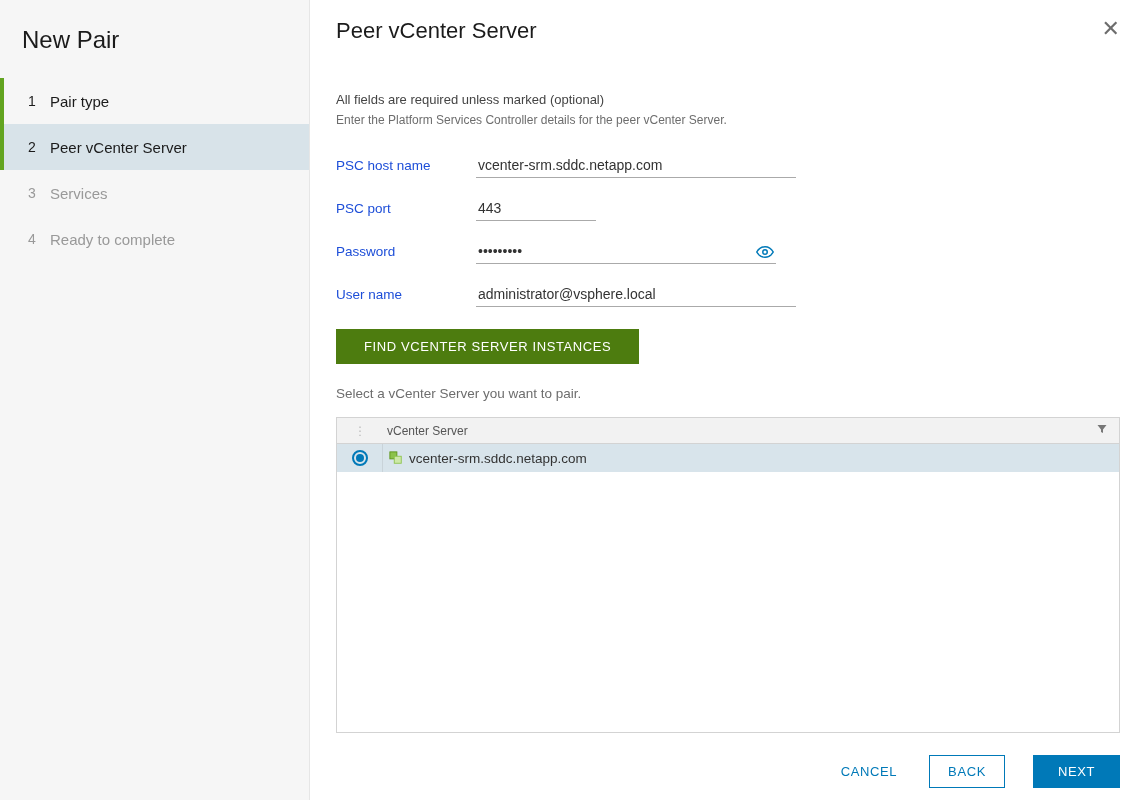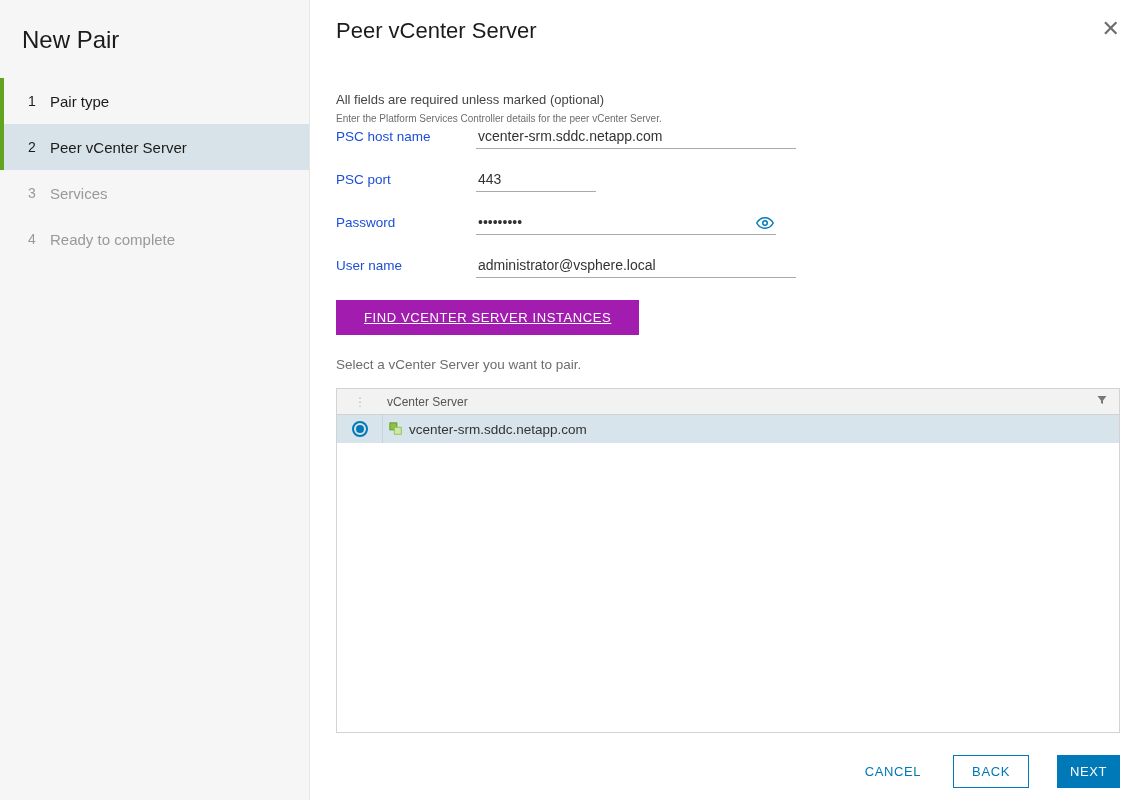--- a/index.html
+++ b/index.html
@@ -77,22 +77,23 @@
   cursor: pointer;
   line-height: 1;
 }
 .subtext {
   font-size: 13px;
   color: #444;
   margin-bottom: 6px;
   margin-top: 38px;
 }
 .instructions {
-  font-size: 10px;
+  font-size: 12px;
   color: #6d6d6d;
+  margin-bottom: 26px;
 }
 .form-row {
   display: flex;
   align-items: center;
   margin-bottom: 18px;
 }
 .form-label {
   width: 140px;
   font-size: 13.5px;
   color: #1d4ed8;
@@ -116,31 +117,30 @@
 .text-input.pw { width: 300px; padding-right: 26px; }
 .eye-icon {
   position: absolute;
   right: 2px;
   color: #0079b8;
   cursor: pointer;
   width: 18px;
   height: 18px;
 }
 .primary-btn {
-  background: #a21caf;
+  background: #4d7c0f;
   color: #fff;
   border: none;
   padding: 10px 28px;
   font-size: 13px;
   letter-spacing: 0.6px;
   font-weight: 500;
   cursor: pointer;
   display: inline-block;
   margin-top: 4px;
-  text-decoration: underline;
 }
 .select-instruction {
   font-size: 13.5px;
   color: #6d6d6d;
   margin-top: 22px;
   margin-bottom: 16px;
 }
 .grid {
   border: 1px solid #d3d3d3;
   flex: 1;
@@ -217,21 +217,21 @@
   padding: 8px 18px;
   cursor: pointer;
   font-weight: 500;
 }
 .btn-solid {
   background: #0079b8;
   border: 1px solid #0079b8;
   color: #fff;
   font-size: 13px;
   letter-spacing: 0.6px;
-  padding: 8px 12px;
+  padding: 8px 24px;
   cursor: pointer;
   font-weight: 500;
 }
 </style>
 </head>
 <body>
 
 <div class="sidebar">
   <div class="sidebar-title">New Pair</div>
 

